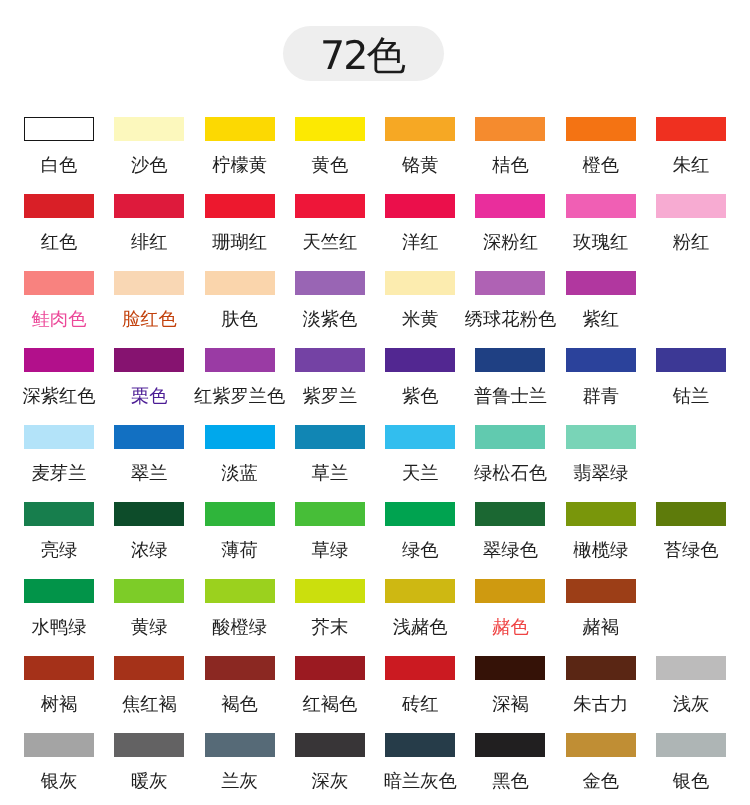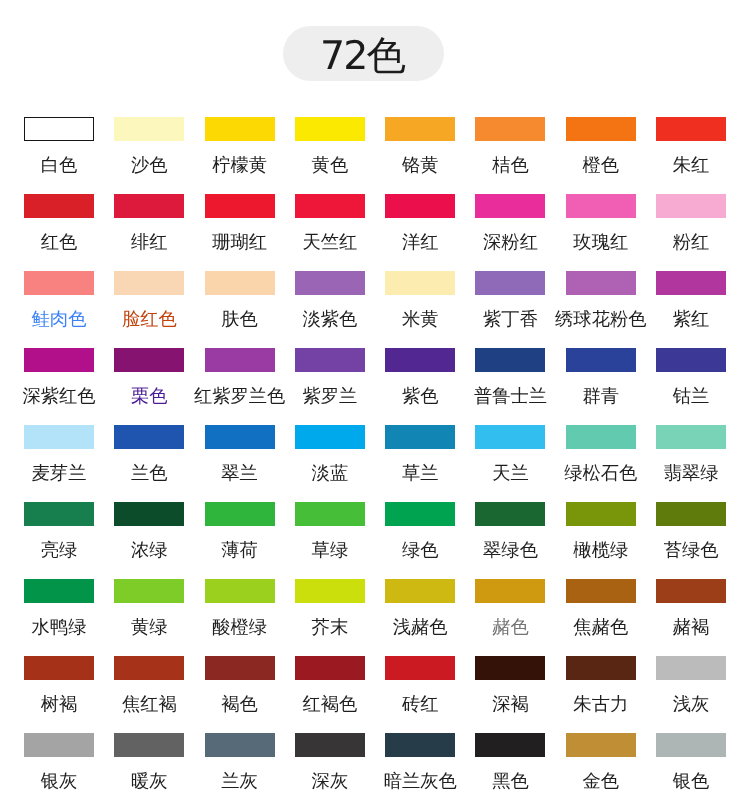--- a/index.html
+++ b/index.html
@@ -163,43 +163,39 @@
           <div class="label" style="color: rgb(31, 31, 31);">玫瑰红</div>
         </div>
         <div class="cell">
           <div class="chip" style="background: rgb(247, 171, 210); width: 70px; height: 24px;"></div>
           <div class="label" style="color: rgb(31, 31, 31);">粉红</div>
         </div>
       </div>
       <div class="row">
         <div class="cell">
           <div class="chip" style="background: rgb(248, 130, 127); width: 70px; height: 24px;"></div>
-          <div class="label" style="color: #3b82f6;">鲑肉色</div>
+          <div class="label" style="color: #ec4899;">鲑肉色</div>
         </div>
         <div class="cell">
           <div class="chip" style="background: rgb(249, 215, 180); width: 70px; height: 24px;"></div>
           <div class="label" style="color: #c2410c;">脸红色</div>
         </div>
         <div class="cell">
           <div class="chip" style="background: rgb(250, 213, 172); width: 70px; height: 24px;"></div>
           <div class="label" style="color: rgb(31, 31, 31);">肤色</div>
         </div>
         <div class="cell">
           <div class="chip" style="background: rgb(153, 101, 180); width: 70px; height: 24px;"></div>
           <div class="label" style="color: rgb(31, 31, 31);">淡紫色</div>
         </div>
         <div class="cell">
           <div class="chip" style="background: rgb(252, 236, 175); width: 70px; height: 24px;"></div>
           <div class="label" style="color: rgb(31, 31, 31);">米黄</div>
         </div>
         <div class="cell">
-          <div class="chip" style="background: rgb(142, 106, 184); width: 70px; height: 24px;"></div>
-          <div class="label" style="color: rgb(31, 31, 31);">紫丁香</div>
-        </div>
-        <div class="cell">
           <div class="chip" style="background: rgb(175, 98, 180); width: 70px; height: 24px;"></div>
           <div class="label" style="color: rgb(31, 31, 31);">绣球花粉色</div>
         </div>
         <div class="cell">
           <div class="chip" style="background: rgb(177, 55, 159); width: 70px; height: 24px;"></div>
           <div class="label" style="color: rgb(31, 31, 31);">紫红</div>
         </div>
       </div>
       <div class="row">
         <div class="cell">
@@ -234,24 +230,20 @@
           <div class="chip" style="background: rgb(60, 56, 149); width: 70px; height: 24px;"></div>
           <div class="label" style="color: rgb(31, 31, 31);">钴兰</div>
         </div>
       </div>
       <div class="row">
         <div class="cell">
           <div class="chip" style="background: rgb(179, 227, 249); width: 70px; height: 24px;"></div>
           <div class="label" style="color: rgb(31, 31, 31);">麦芽兰</div>
         </div>
         <div class="cell">
-          <div class="chip" style="background: rgb(32, 85, 175); width: 70px; height: 24px;"></div>
-          <div class="label" style="color: rgb(31, 31, 31);">兰色</div>
-        </div>
-        <div class="cell">
           <div class="chip" style="background: rgb(18, 112, 194); width: 70px; height: 24px;"></div>
           <div class="label" style="color: rgb(31, 31, 31);">翠兰</div>
         </div>
         <div class="cell">
           <div class="chip" style="background: rgb(0, 168, 236); width: 70px; height: 24px;"></div>
           <div class="label" style="color: rgb(31, 31, 31);">淡蓝</div>
         </div>
         <div class="cell">
           <div class="chip" style="background: rgb(17, 134, 180); width: 70px; height: 24px;"></div>
           <div class="label" style="color: rgb(31, 31, 31);">草兰</div>
@@ -319,25 +311,21 @@
         <div class="cell">
           <div class="chip" style="background: rgb(203, 223, 13); width: 70px; height: 24px;"></div>
           <div class="label" style="color: rgb(31, 31, 31);">芥末</div>
         </div>
         <div class="cell">
           <div class="chip" style="background: rgb(206, 184, 18); width: 70px; height: 24px;"></div>
           <div class="label" style="color: rgb(31, 31, 31);">浅赭色</div>
         </div>
         <div class="cell">
           <div class="chip" style="background: rgb(207, 154, 16); width: 70px; height: 24px;"></div>
-          <div class="label" style="color: #737373;">赭色</div>
-        </div>
-        <div class="cell">
-          <div class="chip" style="background: rgb(168, 98, 18); width: 70px; height: 24px;"></div>
-          <div class="label" style="color: rgb(31, 31, 31);">焦赭色</div>
+          <div class="label" style="color: #ef4444;">赭色</div>
         </div>
         <div class="cell">
           <div class="chip" style="background: rgb(156, 62, 23); width: 70px; height: 24px;"></div>
           <div class="label" style="color: rgb(31, 31, 31);">赭褐</div>
         </div>
       </div>
       <div class="row">
         <div class="cell">
           <div class="chip" style="background: rgb(165, 49, 25); width: 70px; height: 24px;"></div>
           <div class="label" style="color: rgb(31, 31, 31);">树褐</div>

